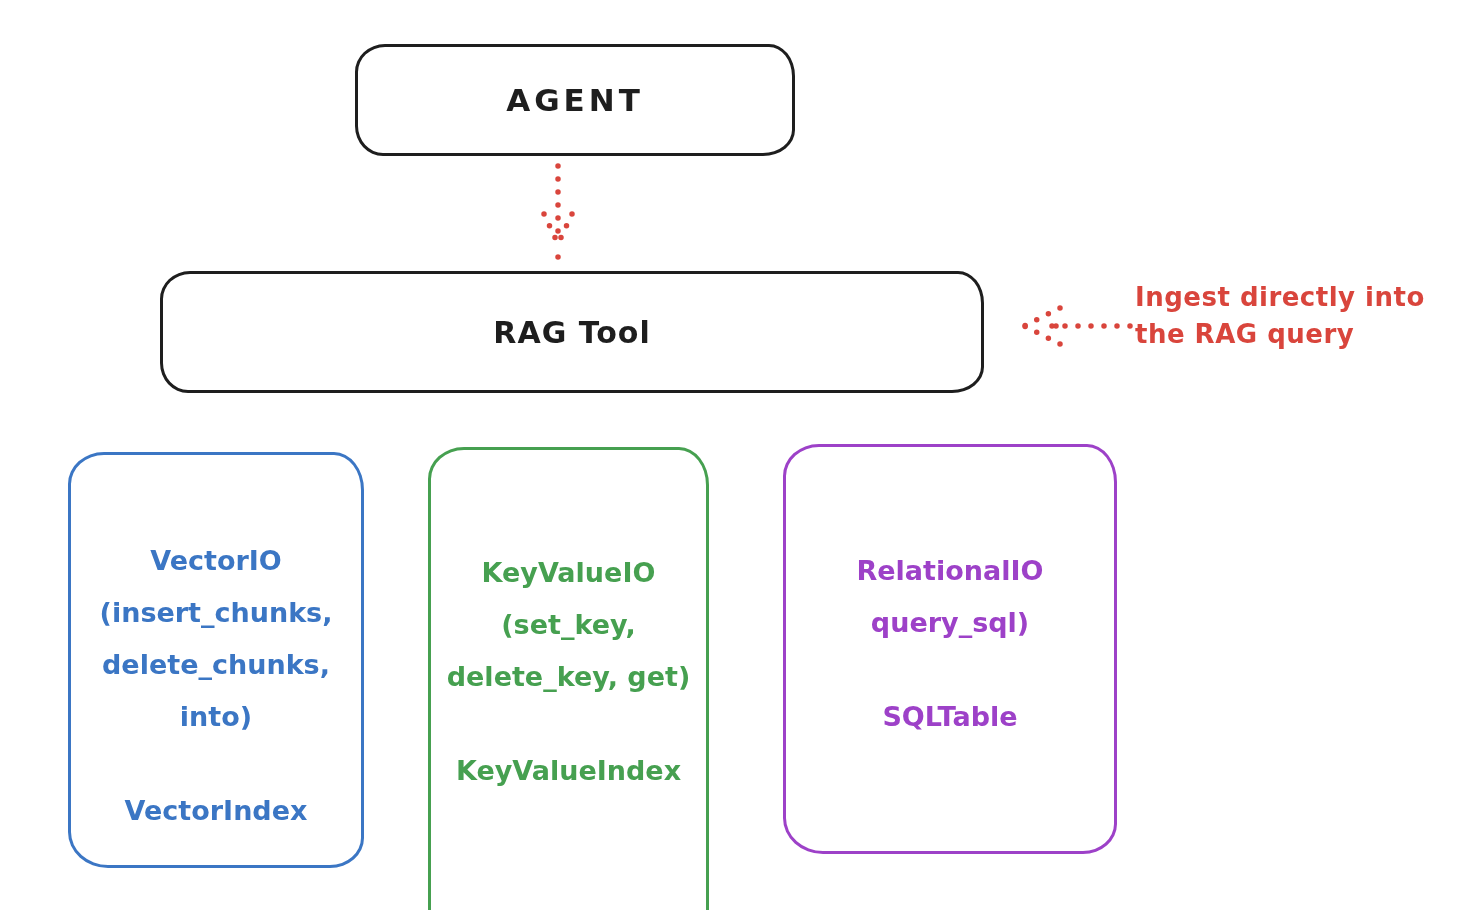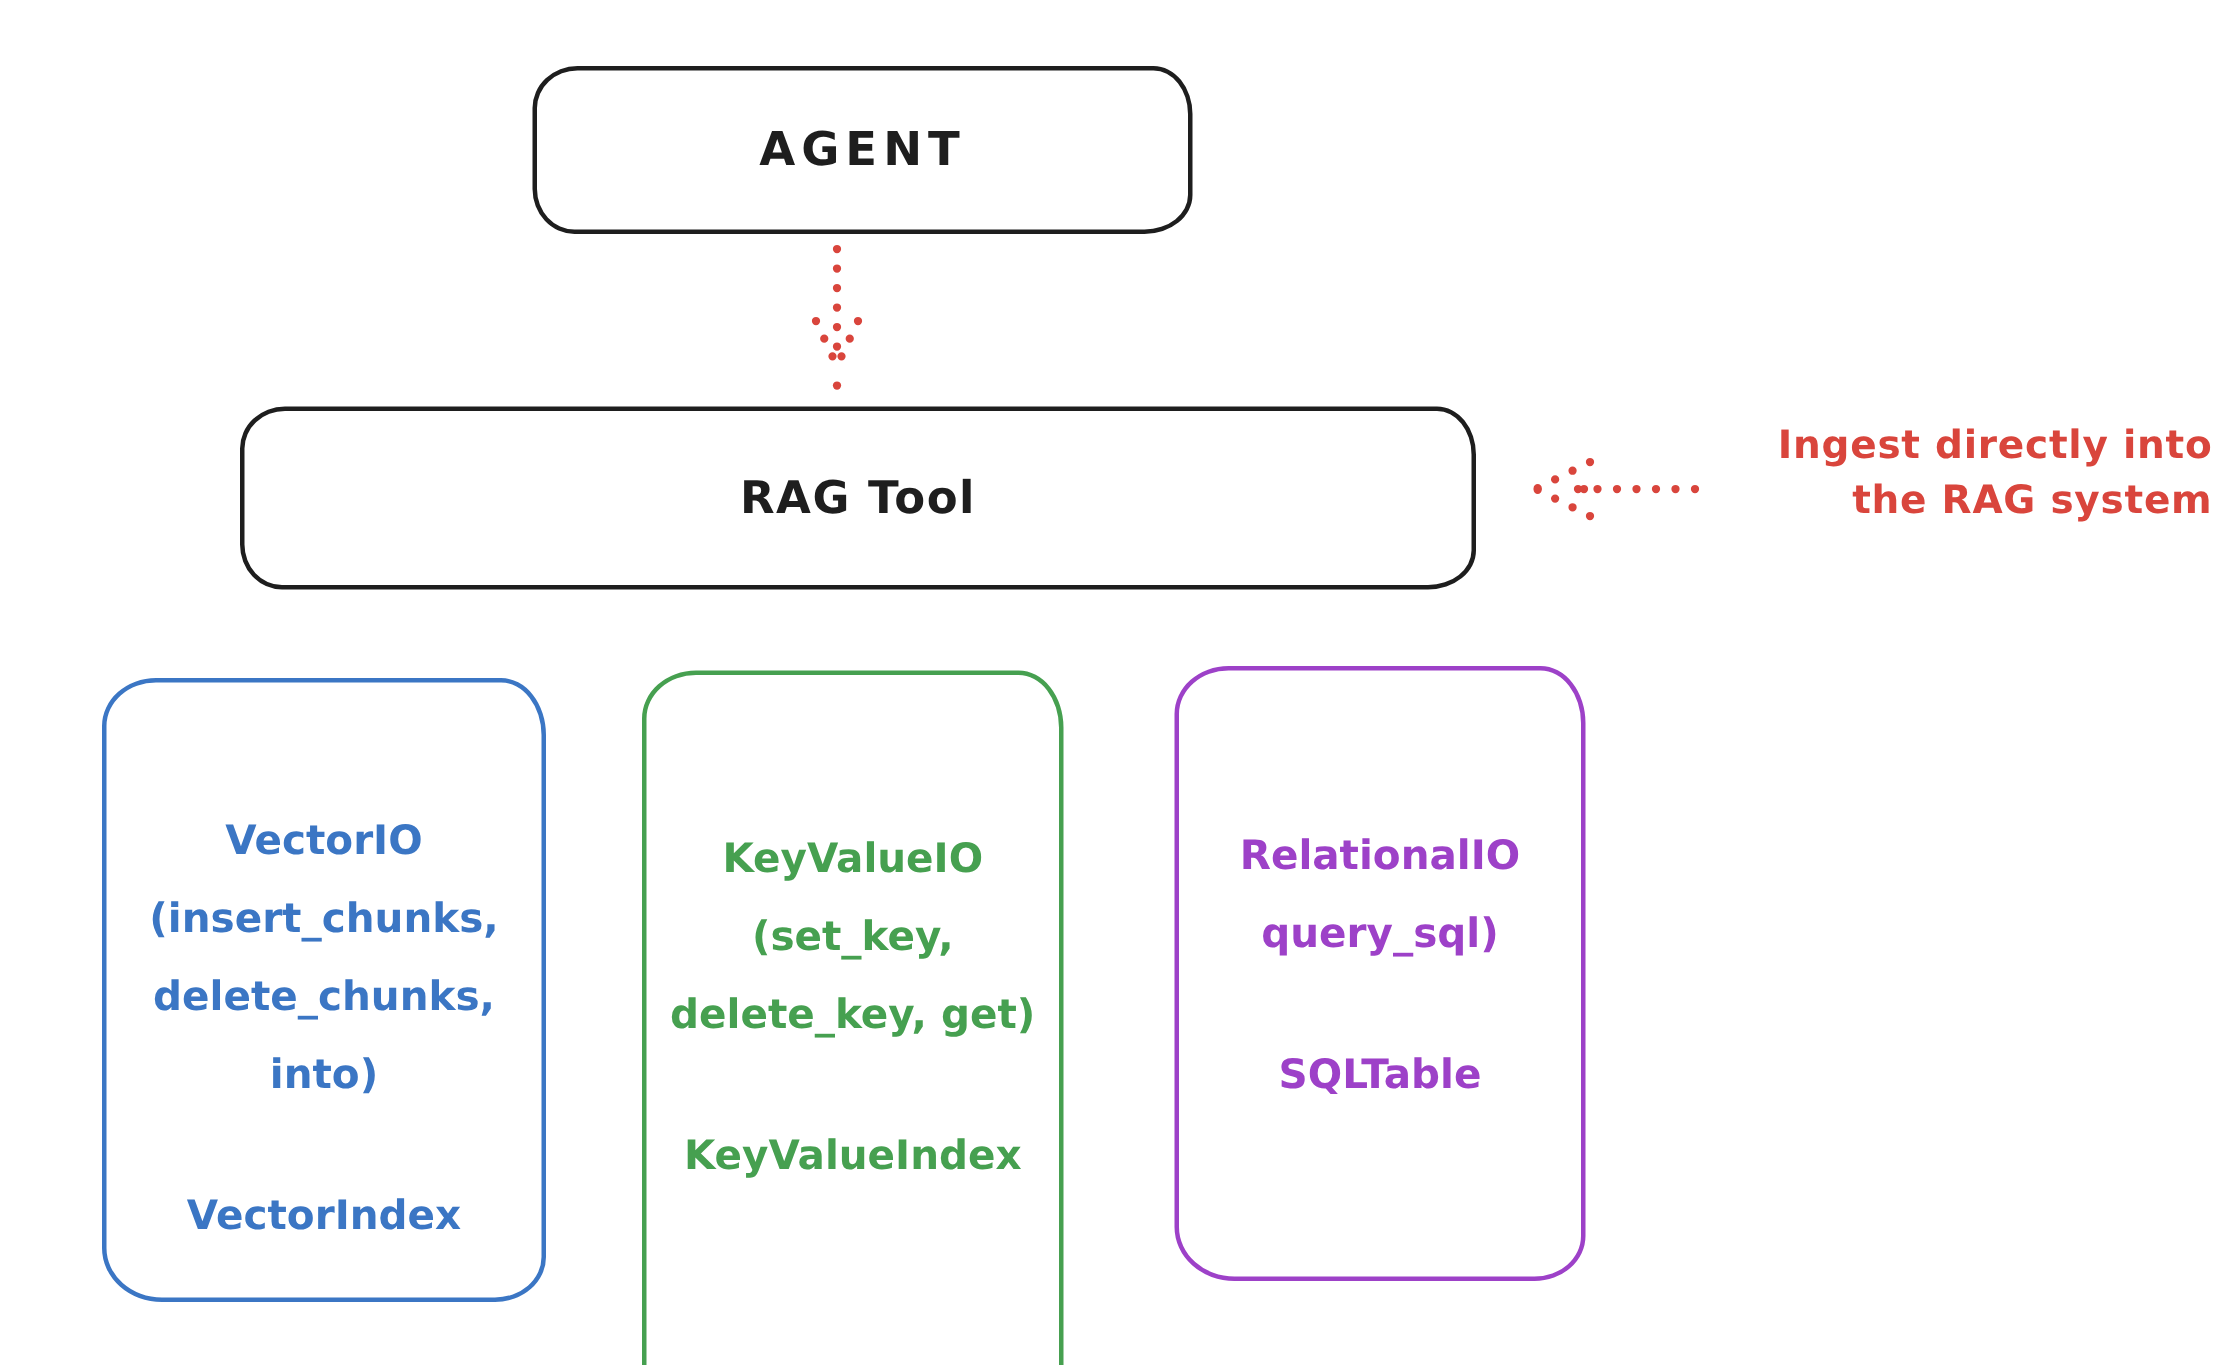--- a/index.html
+++ b/index.html
@@ -43,30 +43,30 @@
     border-radius: 36px 30px 34px 40px / 32px 38px 30px 36px;
     flex-direction: column;
     justify-content: flex-start;
     font-size: 27px;
     font-weight: 600;
     line-height: 40px;
     gap: 12px;
   }
   #vector-box     { left: 68px;  top: 452px; width: 296px; height: 416px; padding-top: 86px; }
   #keyvalue-box   { left: 428px; top: 447px; width: 281px; height: 504px; padding-top: 103px; }
-  #relational-box { left: 783px; top: 444px; width: 274px; height: 410px; padding-top: 104px; }
+  #relational-box { left: 783px; top: 444px; width: 334px; height: 410px; padding-top: 104px; }
   .box-line { display: block; }
   .index-label { display: block; margin-top: 42px; }
   .arrow-svg { position: absolute; }
   #down-arrow  { left: 538px;  top: 162px; }
   #left-arrow  { left: 1016px; top: 300px; }
   #annotation {
     position: absolute;
     left: 1135px; top: 279px; width: 340px;
-    text-align: right;
+    text-align: left;
     font-size: 26px;
     font-weight: 700;
     line-height: 37px;
     letter-spacing: 0.5px;
   }
 </style>
 </head>
 <body>
 
 <div id="canvas">
@@ -92,21 +92,21 @@
     <g stroke="#d9453c" stroke-width="5.5" stroke-linecap="round" fill="none" stroke-dasharray="0 13">
       <line x1="114" y1="26" x2="28" y2="26"></line>
       <line x1="44" y1="8" x2="8" y2="26"></line>
       <line x1="44" y1="44" x2="8" y2="26"></line>
       <line x1="40" y1="26" x2="39" y2="26"></line>
     </g>
   </svg>
 
   <div id="annotation" style="color: rgb(217, 69, 60);">
     <span class="box-line">Ingest directly into</span>
-    <span class="box-line">the RAG system</span>
+    <span class="box-line">the RAG query</span>
   </div>
 
   <div id="vector-box" class="sketch-box backend-box" style="border-color: rgb(59, 118, 196); color: rgb(59, 118, 196);">
     <span class="box-line">VectorIO</span>
     <span class="box-line">(insert_chunks,</span>
     <span class="box-line">delete_chunks,</span>
     <span class="box-line">into)</span>
     <span class="index-label">VectorIndex</span>
   </div>
 

